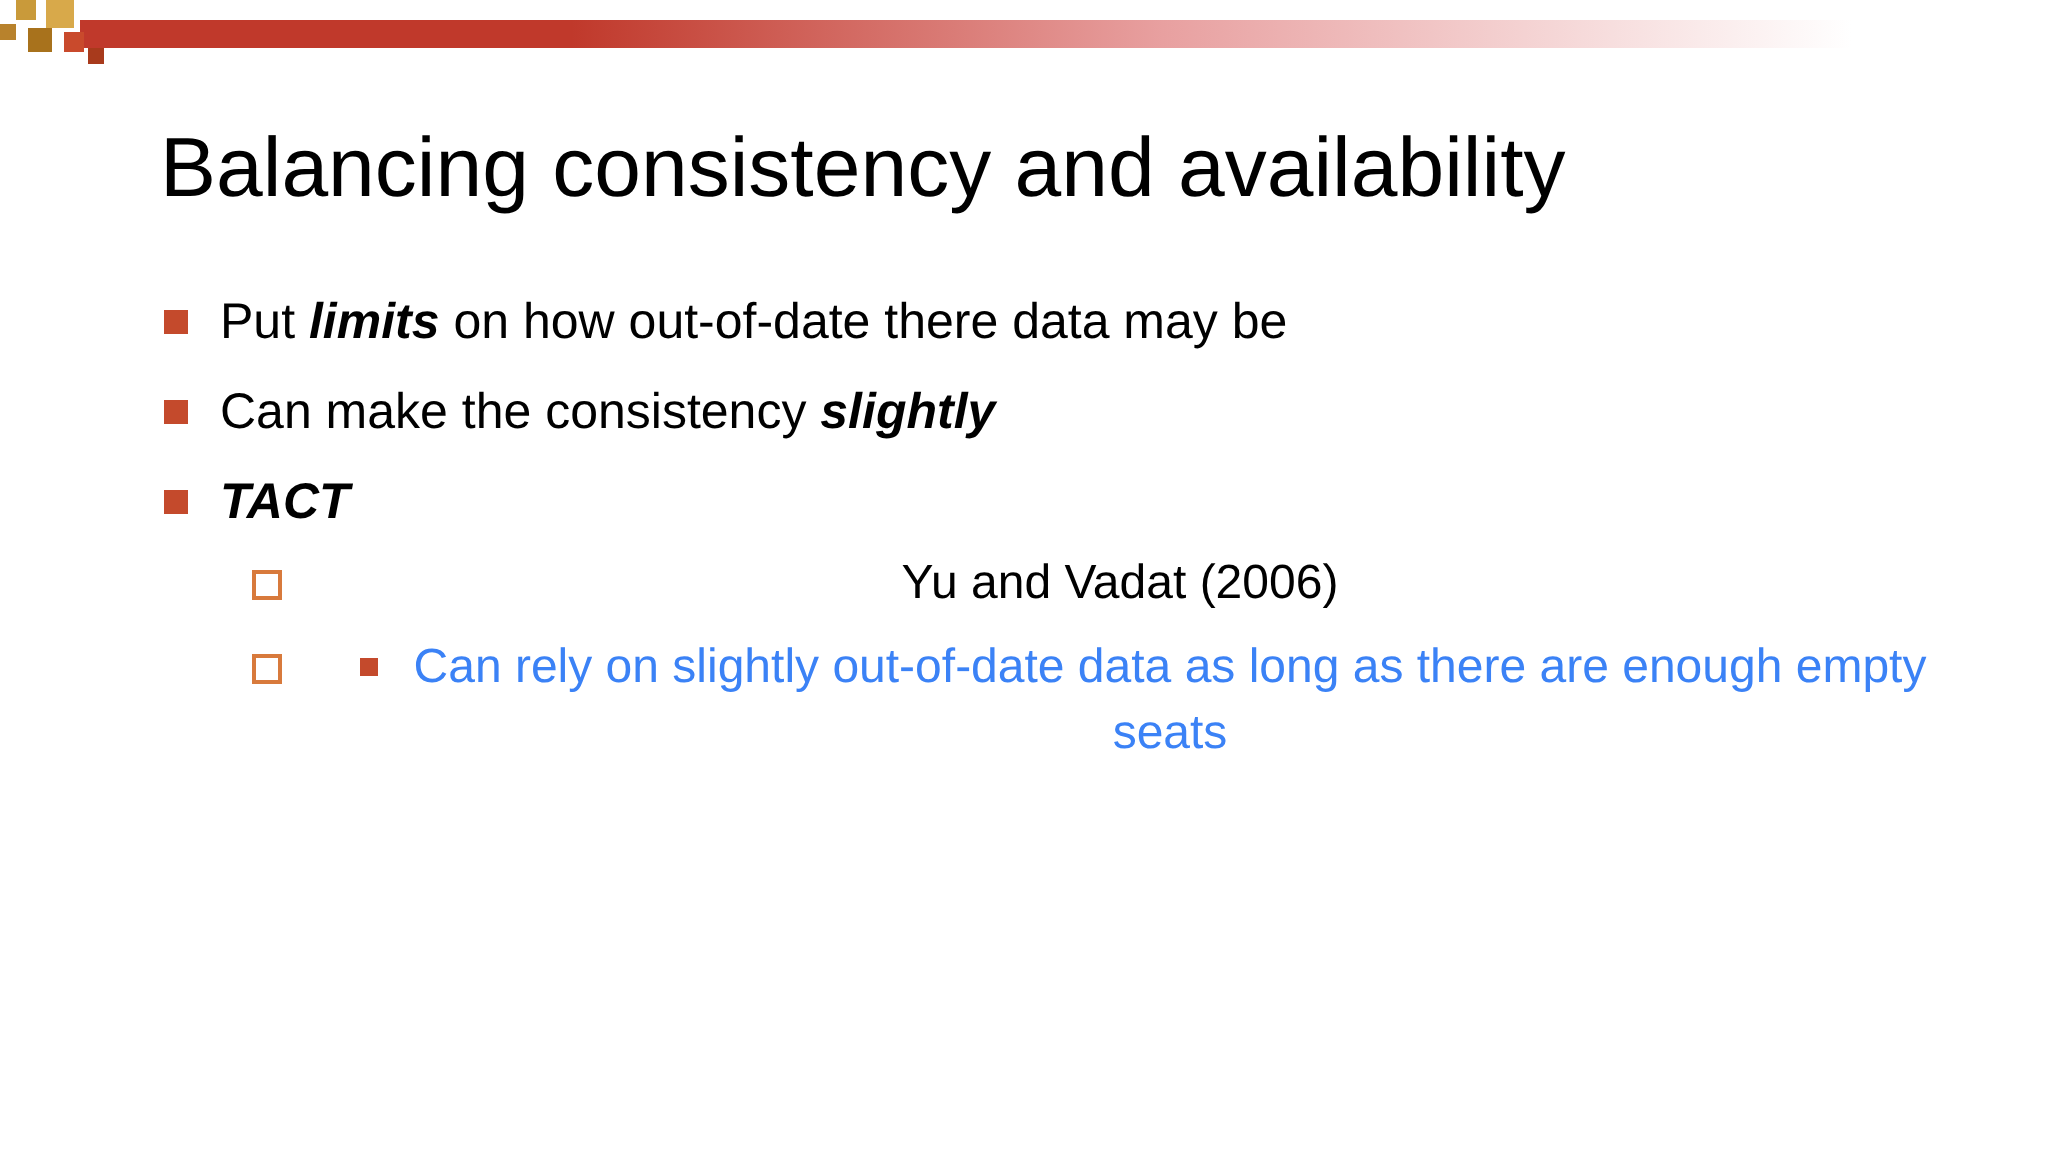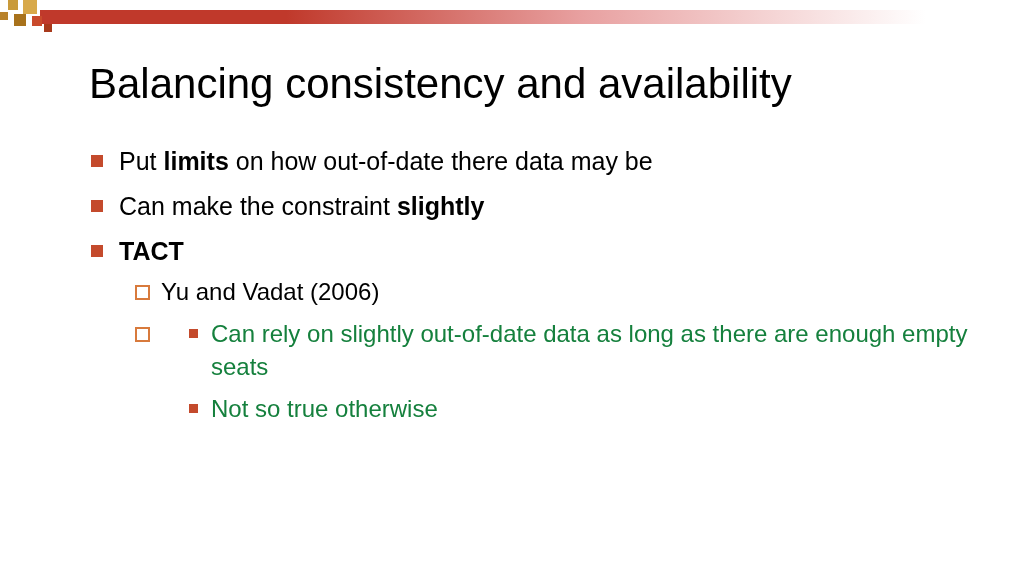--- a/index.html
+++ b/index.html
@@ -32,21 +32,22 @@
     }
     .gradient-bar {
       position: absolute;
       top: 10px;
       left: 40px;
       right: 0;
       height: 14px;
       background: linear-gradient(to right, #c0392b 0%, #c0392b 25%, #e8a0a0 55%, #ffffff 90%);
     }
     .slide-content {
-      padding: 60px 56px 20px 89px;
+      padding: 60px 56px 20px 56px;
+      margin-left: 24px;
     }
     .title {
       font-size: 42px;
       font-weight: normal;
       color: #000;
       margin-bottom: 36px;
     }
     ul {
       list-style: none;
     }
@@ -71,20 +72,21 @@
       margin-top: 6px;
     }
     .level2 > li {
       position: relative;
       padding-left: 26px;
       margin-bottom: 8px;
       margin-left: 16px;
       font-size: 24px;
       line-height: 1.4;
       color: #000;
+      text-align: center;
     }
     .level2 > li::before {
       content: "";
       position: absolute;
       left: 0;
       top: 10px;
       width: 11px;
       height: 11px;
       border: 2px solid #d87a3c;
       background: transparent;
@@ -92,33 +94,34 @@
     .level3 {
       margin-top: 6px;
     }
     .level3 > li {
       position: relative;
       padding-left: 22px;
       margin-bottom: 8px;
       margin-left: 28px;
       font-size: 24px;
       line-height: 1.4;
-      color: #15803d;
+      color: #3b82f6;
     }
     .level3 > li::before {
       content: "";
       position: absolute;
       left: 0;
       top: 12px;
       width: 9px;
       height: 9px;
       background: #c44a2c;
     }
     .bold-italic {
       font-weight: bold;
+      font-style: italic;
     }
   </style>
 </head>
 <body>
 
 <div class="top-decoration">
   <div class="gradient-bar"></div>
   <div class="squares">
     <div class="sq" style="left:8px; top:0px; width:10px; height:10px; background:#c99a3a;"></div>
     <div class="sq" style="left:23px; top:0px; width:14px; height:14px; background:#d8a94a;"></div>
@@ -130,28 +133,27 @@
 </div>
 
 <div class="slide-content">
   <h1 class="title">Balancing consistency and availability</h1>
 
   <ul class="level1">
     <li>
       <span>Put </span><span class="bold-italic">limits</span><span> on how out-of-date there data may be</span>
     </li>
     <li>
-      <span>Can make the constraint </span><span class="bold-italic">slightly</span>
+      <span>Can make the consistency </span><span class="bold-italic">slightly</span>
     </li>
     <li>
       <span class="bold-italic">TACT</span>
       <ul class="level2">
         <li>Yu and Vadat (2006)</li>
         <li>
           <ul class="level3">
             <li>Can rely on slightly out-of-date data as long as there are enough empty seats</li>
-            <li>Not so true otherwise</li>
           </ul>
         </li>
       </ul>
     </li>
   </ul>
 </div>
 
 </body></html>

